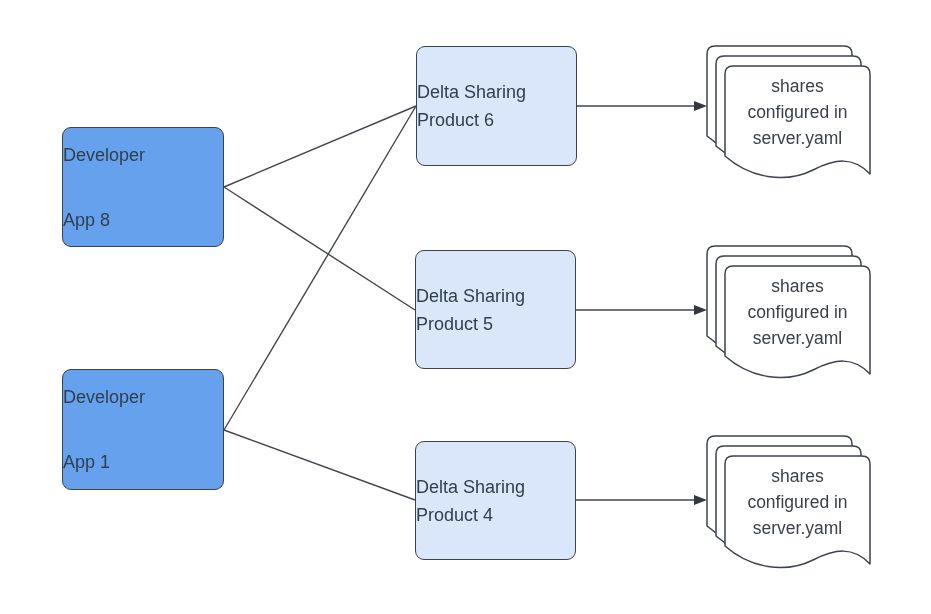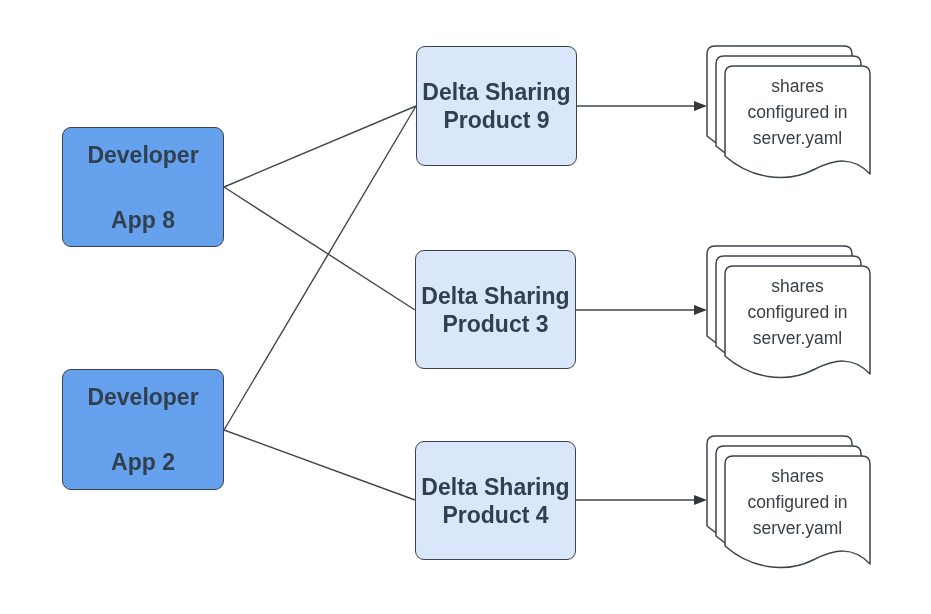--- a/index.html
+++ b/index.html
@@ -21,27 +21,26 @@
     height: 614px;
     pointer-events: none;
   }
   .node {
     position: absolute;
     box-sizing: border-box;
     border: 1.6px solid var(--border, #3c434d);
     border-radius: 9px;
     display: flex;
     flex-direction: column;
-    align-items: center;
+    align-items: flex-start;
     justify-content: center;
     text-align: center;
-    font-size: 23px;
+    font-size: 18px;
     line-height: 28px;
     color: var(--text, #31404f);
-    font-weight: bold;
   }
   .node.app { background: var(--app-fill, #65a1ec); gap: 37px; }
   .node.product { background: var(--product-fill, #dae7fb); }
 
   .app1 { left: 62px; top: 127px; width: 162px; height: 120px; }
   .app2 { left: 62px; top: 369px; width: 162px; height: 121px; }
   .p1   { left: 416px; top: 46px;  width: 161px; height: 120px; }
   .p2   { left: 415px; top: 250px; width: 161px; height: 119px; }
   .p3   { left: 415px; top: 441px; width: 161px; height: 119px; }
 
@@ -88,30 +87,30 @@
     <line x1="576" y1="310" x2="694" y2="310" stroke="#42474f" stroke-width="1.4" marker-end="url(#arrow)"></line>
     <line x1="576" y1="500" x2="694" y2="500" stroke="#42474f" stroke-width="1.4" marker-end="url(#arrow)"></line>
   </svg>
 
   <div class="node app app1">
     <span>Developer</span>
     <span>App 8</span>
   </div>
   <div class="node app app2">
     <span>Developer</span>
-    <span>App 2</span>
+    <span>App 1</span>
   </div>
 
   <div class="node product p1">
     <span>Delta Sharing</span>
-    <span>Product 9</span>
+    <span>Product 6</span>
   </div>
   <div class="node product p2">
     <span>Delta Sharing</span>
-    <span>Product 3</span>
+    <span>Product 5</span>
   </div>
   <div class="node product p3">
     <span>Delta Sharing</span>
     <span>Product 4</span>
   </div>
 
   <div class="doc-stack stack1">
     <svg viewBox="-1 -1 166 138" width="166" height="138">
       <g fill="#ffffff" stroke="#3c434d" stroke-width="1.5" stroke-linejoin="round">
         <path d="M 0,90 V 8 Q 0,0 8,0 H 137 Q 145,0 145,8 V 108 C 128,90 110,93 88,104 C 60,118 25,112 0,90 Z"></path>

